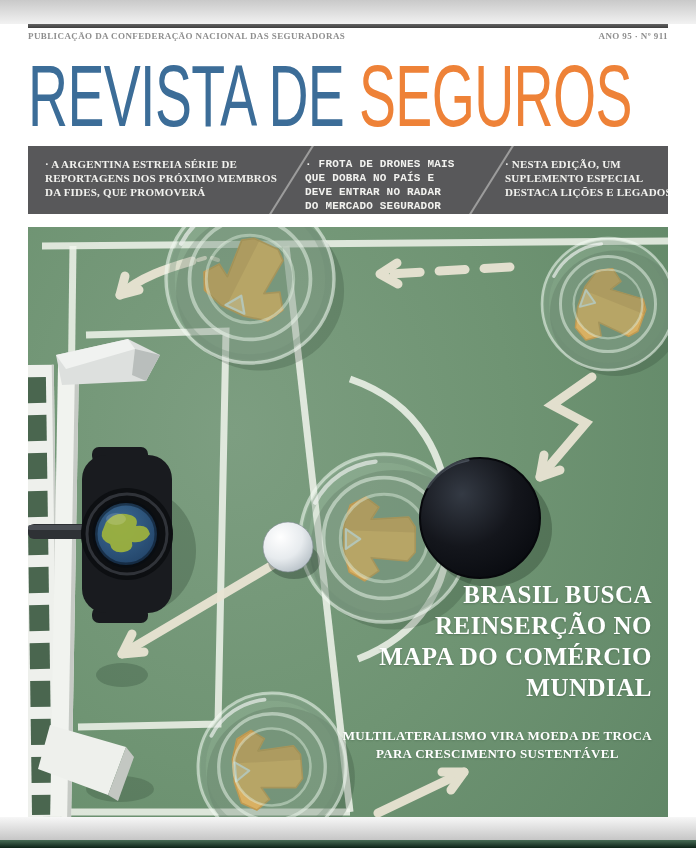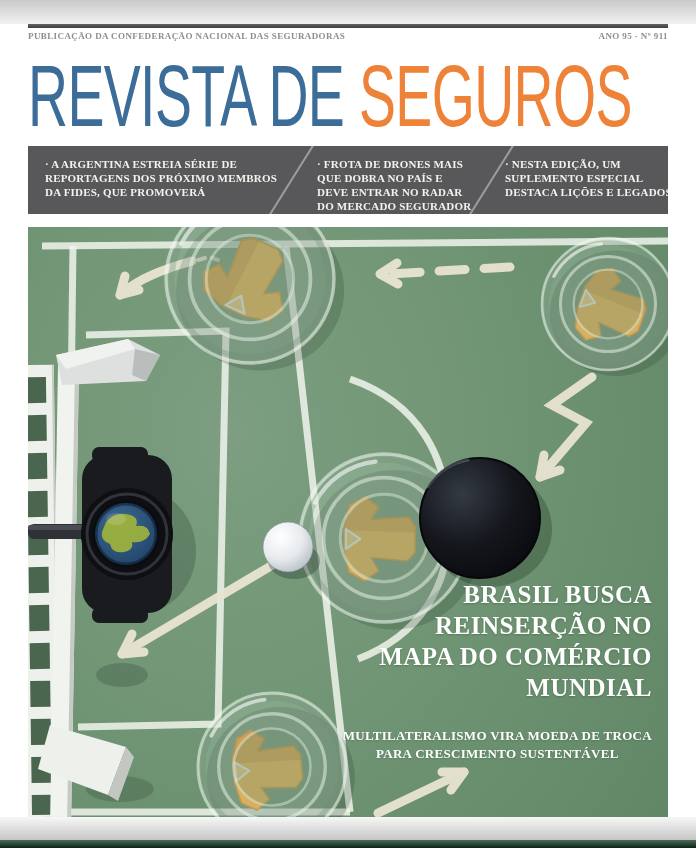--- a/index.html
+++ b/index.html
@@ -27,21 +27,21 @@
               transform:scaleX(0.63); transform-origin:left center; }
   .masthead .t1 { color:#3c6d98; }
   .masthead .t2 { color:#ee8238; }
 
   
   .teaser-bar { position:absolute; left:28px; top:146px; width:640px; height:68px;
                 background:#58585a; overflow:hidden; }
   .teaser-col { position:absolute; top:11px; color:#f2f2ef; font-weight:bold;
                 font-size:11px; line-height:14px; letter-spacing:0.2px; }
   .teaser-col-1 { left:17px;  width:245px; }
-  .teaser-col-2 { left:289px; width:190px; }
+  .teaser-col-2 { left:277px; width:190px;font-family:Liberation Mono, monospace; }
   .teaser-col-3 { left:477px; width:175px; }
   .teaser-sep { position:absolute; top:-8px; width:2px; height:92px;
                 background:#9c9c9c; transform:rotate(32deg); }
   .teaser-sep-1 { left:260px; }
   .teaser-sep-2 { left:460px; }
 
   
   .photo { position:absolute; left:28px; top:227px; width:640px; height:735px;
            background:radial-gradient(ellipse at 32% 28%, #7d9e81 0%, #6f9473 45%, #5c8363 100%);
            overflow:hidden; }

